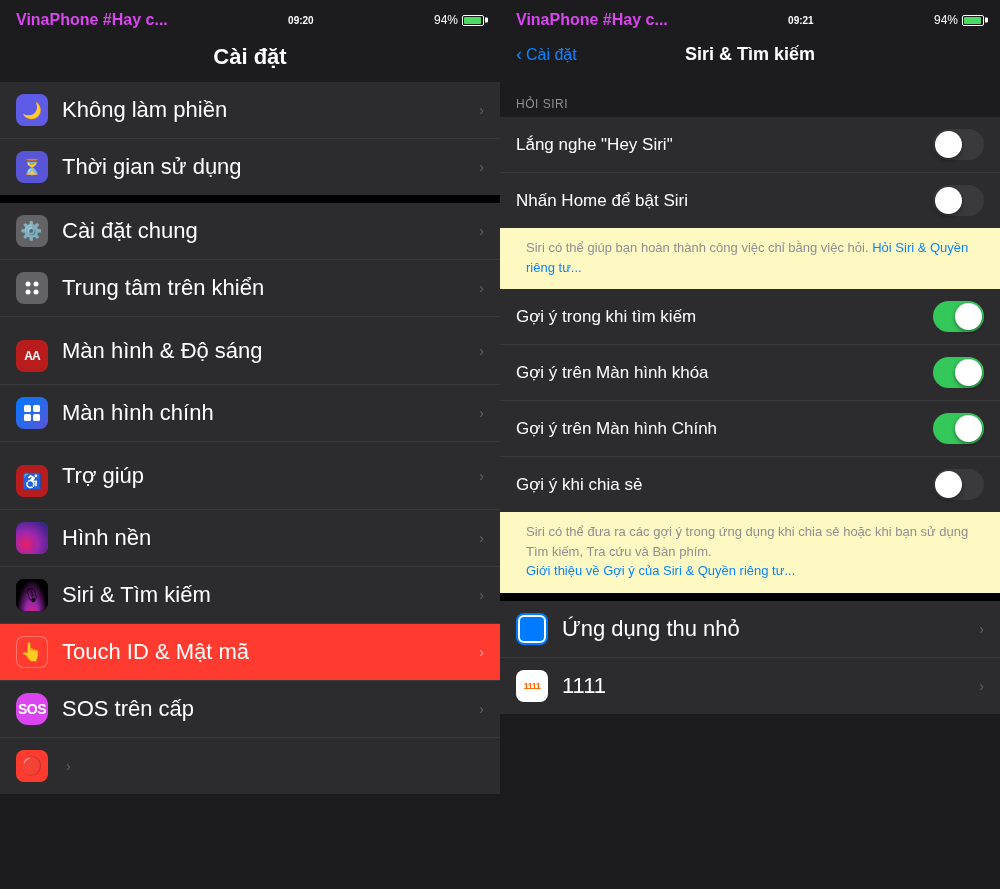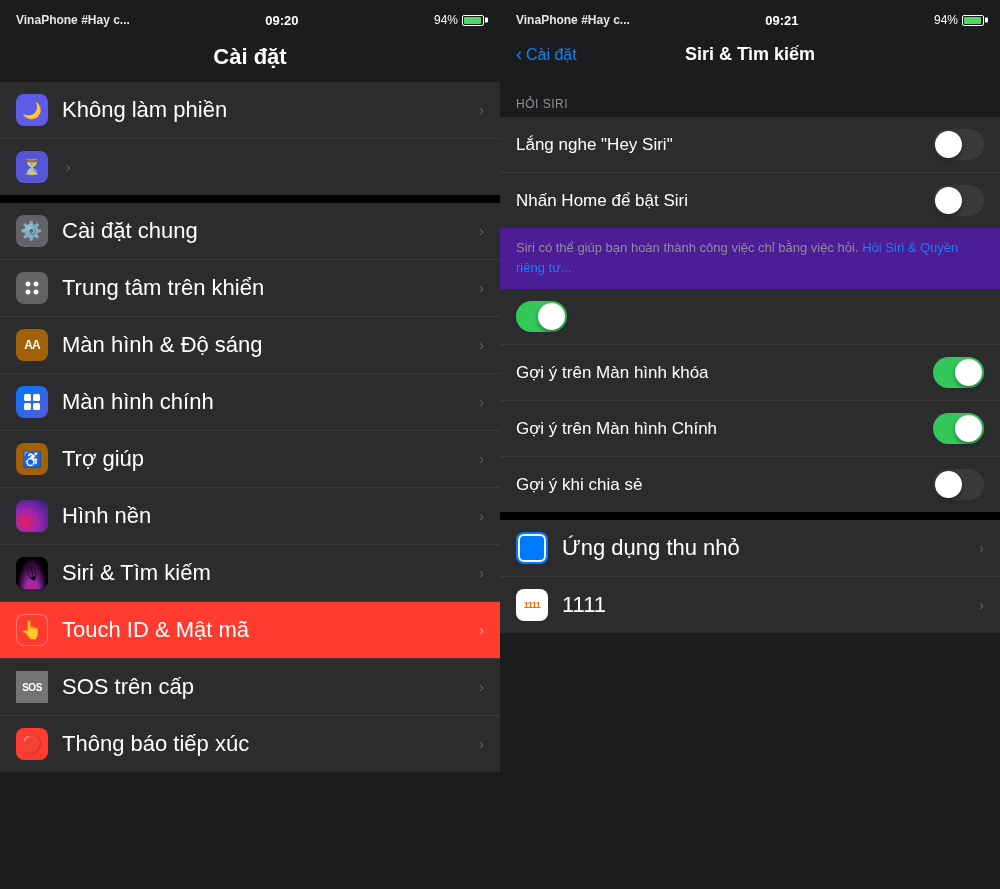--- a/index.html
+++ b/index.html
@@ -35,26 +35,26 @@
     
     .status-bar {
       display: flex;
       justify-content: space-between;
       align-items: center;
       padding: 8px 16px 4px;
       background: #1c1c1e;
       height: 36px;
     }
     .status-bar-left {
-      font-size: 12px;
-      color: #e5e5e5;
+      font-size: 16px;
+      color: #d946ef;
       font-weight: 600;
     }
     .status-bar-center {
-      font-size: 13px;
+      font-size: 10px;
       color: #fff;
       font-weight: 600;
     }
     .status-bar-right {
       display: flex;
       align-items: center;
       gap: 4px;
       font-size: 12px;
       color: #fff;
     }
@@ -175,21 +175,21 @@
 
     .chevron-right {
       color: #636366;
       font-size: 14px;
       margin-left: 4px;
     }
 
     
     .icon-purple { background: #5e5ce6; }
     .icon-indigo { background: #5856d6; }
-    .icon-blue { background: #a16207; }
+    .icon-blue { background: #b91c1c; margin-top: 11px; }
     .icon-gray { background: #636366; }
     .icon-wallpaper { background: linear-gradient(135deg, #1a237e 0%, #0d47a1 40%, #1565c0 70%, #e91e63 100%); }
 
     
     .siri-settings {
       flex: 1;
       overflow-y: auto;
       background: #1c1c1e;
     }
     .siri-settings::-webkit-scrollbar { display: none; }
@@ -237,25 +237,25 @@
       height: 27px;
       border-radius: 50%;
       background: #fff;
       box-shadow: 0 2px 4px rgba(0,0,0,0.4);
       transition: left 0.2s;
     }
     .toggle.on .toggle-knob { left: 22px; }
     .toggle.off .toggle-knob { left: 2px; }
 
     .info-text {
-      padding: 10px 16px 12px;
+      padding: 10px 26px 12px;
       font-size: 13px;
       color: #8e8e93;
       line-height: 1.5;
-      background: #4c1d95;
+      background: #fef9c3;
     }
     .info-text .link {
       color: #0a84ff;
     }
 
     
     .icon-sos {
       background: #ff3b30;
       font-size: 11px;
       font-weight: 800;
@@ -290,20 +290,21 @@
         <div class="item-icon icon-purple">
           <span style="font-size:16px;">🌙</span>
         </div>
         <span class="item-label">Không làm phiền</span>
         <span class="chevron-right">›</span>
       </div>
       <div class="settings-item">
         <div class="item-icon icon-indigo">
           <span style="font-size:16px;">⏳</span>
         </div>
+        <span class="item-label">Thời gian sử dụng</span>
         <span class="chevron-right">›</span>
       </div>
     </div>
 
     <div class="section-divider"></div>
 
     <div style="background:#2c2c2e;">
       <div class="settings-item">
         <div class="item-icon icon-gray">
           <span style="font-size:18px;">⚙️</span>
@@ -365,31 +366,30 @@
         <span class="chevron-right">›</span>
       </div>
       <div class="settings-item" style="background:#ff3b30;">
         <div class="item-icon" style="background:#ff3b30; border:1.5px solid rgba(255,255,255,0.3); font-size:18px;">
           👆
         </div>
         <span class="item-label">Touch ID &amp; Mật mã</span>
         <span class="chevron-right" style="color:#fff8;">›</span>
       </div>
       <div class="settings-item">
-        <div class="item-icon icon-sos" style="background:#737373; font-size:10px; font-weight:800; color:#fff; letter-spacing:-0.5px; border-radius:0;">
+        <div class="item-icon icon-sos" style="background:#d946ef; font-size:14px; font-weight:800; color:#fff; letter-spacing:-0.5px; border-radius:12px;">
           SOS
         </div>
         <span class="item-label">SOS trên cấp</span>
         <span class="chevron-right">›</span>
       </div>
       <div class="settings-item" style="border-bottom:none;">
         <div class="item-icon" style="background:#ff3b30; font-size:18px;">
           🔴
         </div>
-        <span class="item-label">Thông báo tiếp xúc</span>
         <span class="chevron-right">›</span>
       </div>
     </div>
   </div>
 </div>
 
 <div class="right-panel">
 
   <div class="status-bar">
     <span class="status-bar-left">VinaPhone #Hay c...</span>
@@ -430,20 +430,21 @@
     </div>
 
     <div class="info-text">
       <span>Siri có thể giúp bạn hoàn thành công việc chỉ bằng việc hỏi.</span>
       <span class="link">Hỏi Siri &amp; Quyền riêng tư...</span>
     </div>
 
 
     <div style="background:#2c2c2e;">
       <div class="toggle-item">
+        <span class="toggle-label">Gợi ý trong khi tìm kiếm</span>
         <div class="toggle on">
           <div class="toggle-knob"></div>
         </div>
       </div>
       <div class="toggle-item">
         <span class="toggle-label">Gợi ý trên Màn hình khóa</span>
         <div class="toggle on">
           <div class="toggle-knob"></div>
         </div>
       </div>
@@ -454,20 +455,25 @@
         </div>
       </div>
       <div class="toggle-item" style="border-bottom:none;">
         <span class="toggle-label">Gợi ý khi chia sẻ</span>
         <div class="toggle off">
           <div class="toggle-knob"></div>
         </div>
       </div>
     </div>
 
+    <div class="info-text">
+      <span>Siri có thể đưa ra các gợi ý trong ứng dụng khi chia sẻ hoặc khi bạn sử dụng Tìm kiếm, Tra cứu và Bàn phím.</span>
+      <br>
+      <span class="link">Giới thiệu về Gợi ý của Siri &amp; Quyền riêng tư...</span>
+    </div>
 
     <div class="section-divider"></div>
     <div style="background:#2c2c2e;">
       <div class="settings-item">
         <div class="item-icon" style="background:#007aff; border-radius:8px; position:relative; overflow:hidden;">
           <div style="position:absolute; inset:2px; border:2px solid #fff; border-radius:6px;"></div>
         </div>
         <span class="item-label">Ứng dụng thu nhỏ</span>
         <span class="chevron-right">›</span>
       </div>

